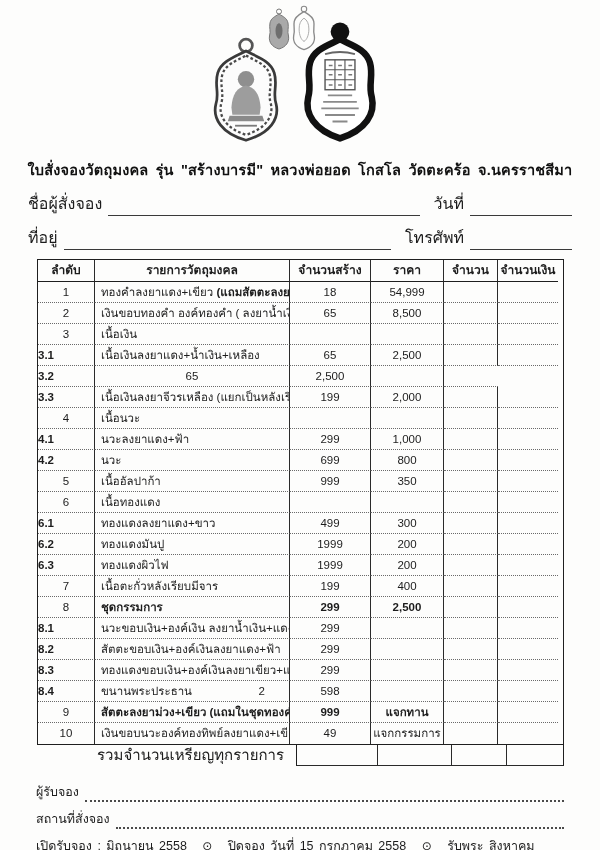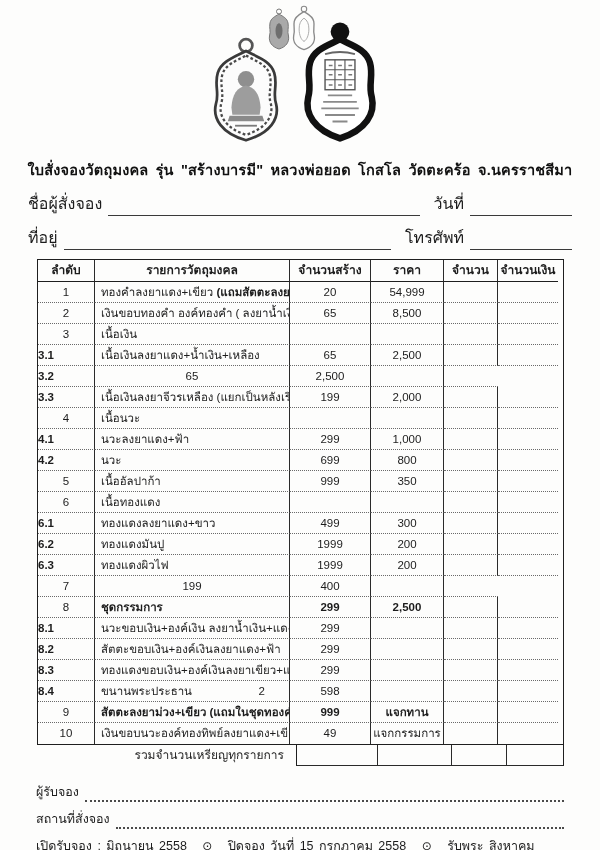--- a/index.html
+++ b/index.html
@@ -45,21 +45,21 @@
   .thead { font-weight:bold; font-size:12px; height:22px; line-height:21px; }
   .thead > div { text-align:center; border-bottom:1.2px solid #1f1f1f; }
   .c-no { text-align:center; }
   .c-no.sub { text-align:left; padding-right:3px;font-weight:bold; }
   .c-name { padding-left:6px; }
   .c-name .inline-count { float:right; margin-right:24px; }
   .c-made, .c-price { text-align:center; }
   .bold .c-name, .bold .c-made, .bold .c-price { font-weight:bold; }
   .bseg { font-weight:bold; }
 
-  .total-row { display:flex; width:527px; font-size:12px; height:21px; line-height:20px; }
+  .total-row { display:flex; width:527px; font-size:15px; height:21px; line-height:20px; }
   .total-label { width:259px; text-align:right; padding-right:12px; box-sizing:border-box; }
   .total-cell { box-sizing:border-box; border:1px solid #2a2a2a; border-top:none; }
   .tc1 { width:82px; border-left:1.4px solid #1f1f1f; }
   .tc2 { width:74px; border-left:none; }
   .tc3 { width:55px; border-left:none; }
   .tc4 { width:57px; border-left:none; border-right:1.4px solid #1f1f1f; }
 
   
   .footer { padding:0 36px; margin-top:16px; font-size:12.5px; }
   .dotrow { display:flex; align-items:flex-end; margin-bottom:7px; }
@@ -131,21 +131,21 @@
         <div>รายการวัตถุมงคล</div>
         <div>จำนวนสร้าง</div>
         <div>ราคา</div>
         <div>จำนวน</div>
         <div>จำนวนเงิน</div>
       </div>
       <div>
           <div class="trow">
             <div class="c-no">1</div>
             <div class="c-name"><span>ทองคำลงยาแดง+เขียว</span><span class="bseg"> (แถมสัตตะลงยาม่วง+เขียว 10)</span></div>
-            <div class="c-made">20</div>
+            <div class="c-made">18</div>
             <div class="c-price">54,999</div>
             <div class="c-qty"></div>
             <div class="c-amt"></div>
           </div>
           <div class="trow">
             <div class="c-no">2</div>
             <div class="c-name"><span>เงินขอบทองคำ องค์ทองคำ ( ลงยาน้ำเงิน+แดง )</span></div>
             <div class="c-made">65</div>
             <div class="c-price">8,500</div>
             <div class="c-qty"></div>
@@ -241,20 +241,21 @@
           <div class="trow">
             <div class="c-no sub">6.3</div>
             <div class="c-name"><span>ทองแดงผิวไฟ</span></div>
             <div class="c-made">1999</div>
             <div class="c-price">200</div>
             <div class="c-qty"></div>
             <div class="c-amt"></div>
           </div>
           <div class="trow">
             <div class="c-no">7</div>
+            <div class="c-name"><span>เนื้อตะกั่วหลังเรียบมีจาร</span></div>
             <div class="c-made">199</div>
             <div class="c-price">400</div>
             <div class="c-qty"></div>
             <div class="c-amt"></div>
           </div>
           <div class="trow bold">
             <div class="c-no">8</div>
             <div class="c-name"><span>ชุดกรรมการ</span></div>
             <div class="c-made">299</div>
             <div class="c-price">2,500</div>

